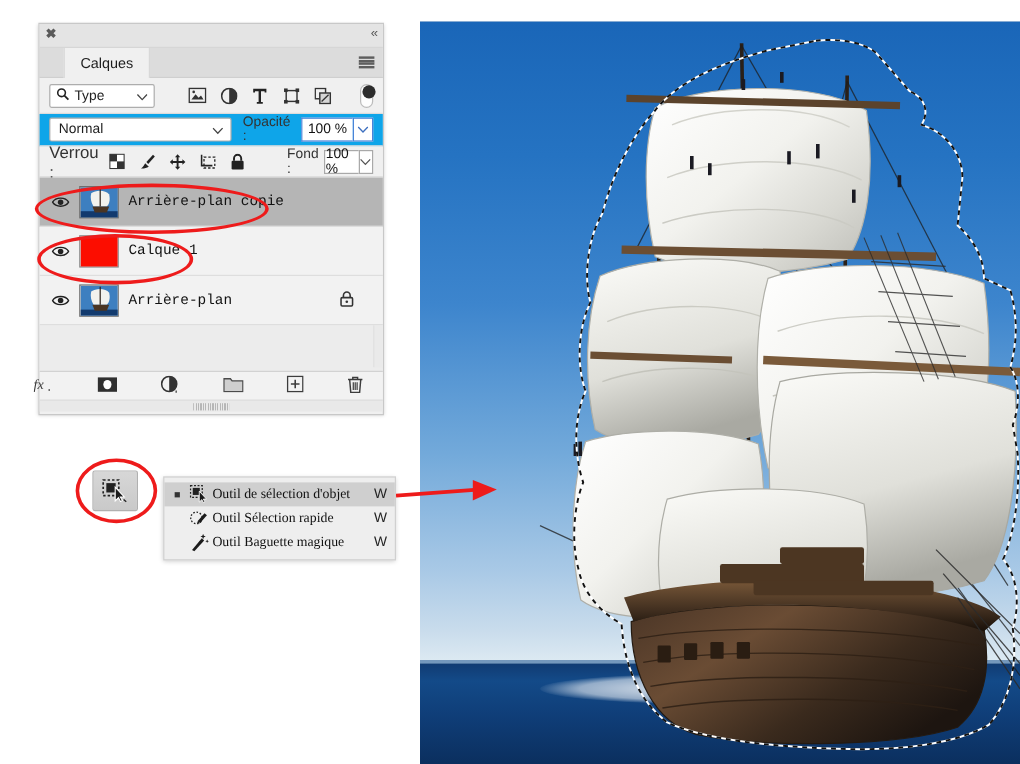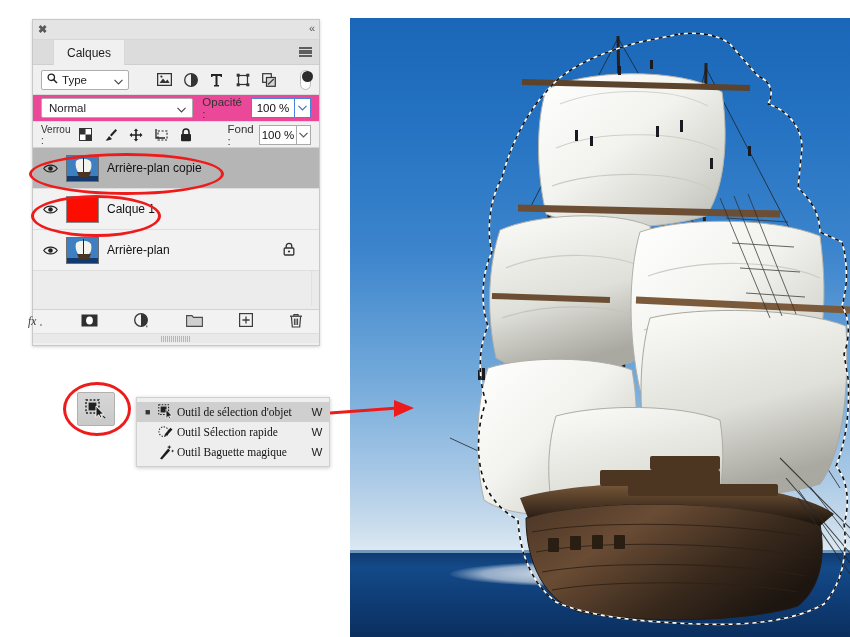--- a/index.html
+++ b/index.html
@@ -77,21 +77,21 @@
     border-radius: 7px; background: #fdfdfd; border:1px solid #bbb;
     position: relative;
   }
   .toggle-pill::before {
     content:""; position:absolute; left:1px; top:0px;
     width:11px; height:11px; border-radius:50%; background:#2c2c2c;
   }
 
   
   .blendrow {
-    height: 27px; background:#ec4899;
+    height: 27px; background:#0ea5e9;
     display:flex; align-items:center; padding: 0 8px;
     border-bottom: 1px solid #dcdcdc;
   }
   .blendselect {
     width: 160px; height: 20px; background:#fff;
     border:1px solid #adadad; border-radius:2px;
     display:flex; align-items:center; padding-left:7px; position:relative;
     font-size: 11.5px; color:#1d1d1d;
   }
   .blendselect .chev { position:absolute; right:6px; top:4px; }
@@ -107,40 +107,41 @@
     border:1px solid #4a84d8;
     display:flex; align-items:center; justify-content:center;
   }
 
   
   .lockrow {
     height: 26px; background:#f0f0f0;
     display:flex; align-items:center; padding:0 8px;
     border-bottom:1px solid #d2d2d2;
   }
-  .lockrow .lbl { font-size:10px; color:#333; }
+  .lockrow .lbl { font-size:14px; color:#333; }
   .lock-icons { display:flex; align-items:center; gap:10px; margin-left:8px; }
   .numfield2 {
     margin-left:5px; height:20px; width:45px; background:#fff;
     border:1px solid #a9a9a9; border-right:none;
     display:flex; align-items:center; justify-content:center;
     font-size:11.5px; color:#111;
   }
   .numstep2 {
     height:20px; width:18px; background:#fff; border:1px solid #a9a9a9;
     display:flex; align-items:center; justify-content:center;
   }
 
   
   .layerlist { background:#f0f0f0; position:relative; height: 158px; }
   .layerrow {
     height: 41px; display:flex; align-items:center;
     border-bottom: 1px solid #dedede;
     position: relative;
     padding-left: 6px;
+    font-family: Liberation Mono, monospace;
   }
   .layerrow.selected { background:#b5b5b5; }
   .layerrow.plain { background:#f2f2f2; }
   .eye { width: 22px; display:flex; justify-content:center; }
   .thumbwrap { width: 42px; display:flex; justify-content:center; align-items:center; }
   .thumb {
     width: 33px; height: 27px; border:1px solid #6e6e6e;
     position: relative; overflow:hidden;
   }
   .thumb-marks { position:absolute; inset:-4px; pointer-events:none; }

